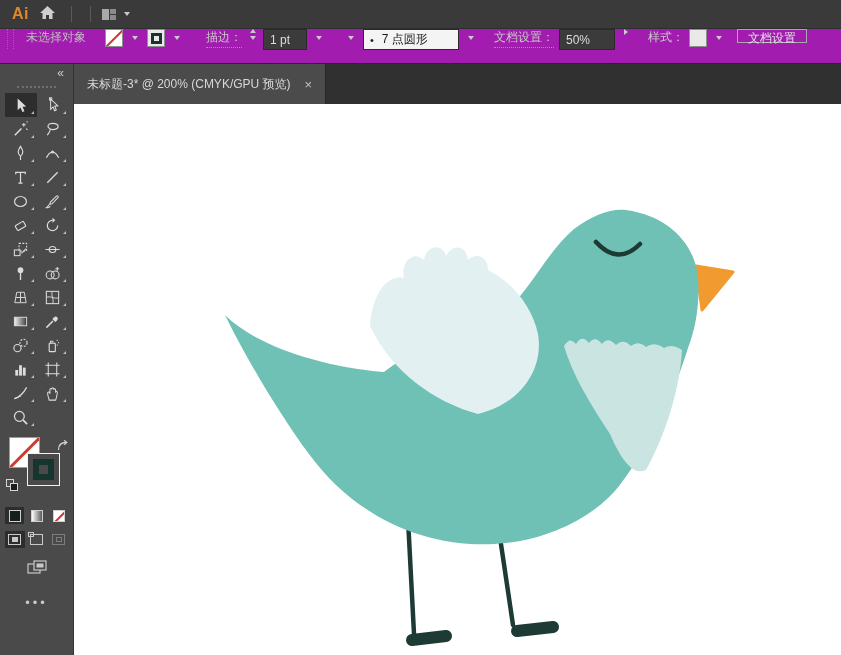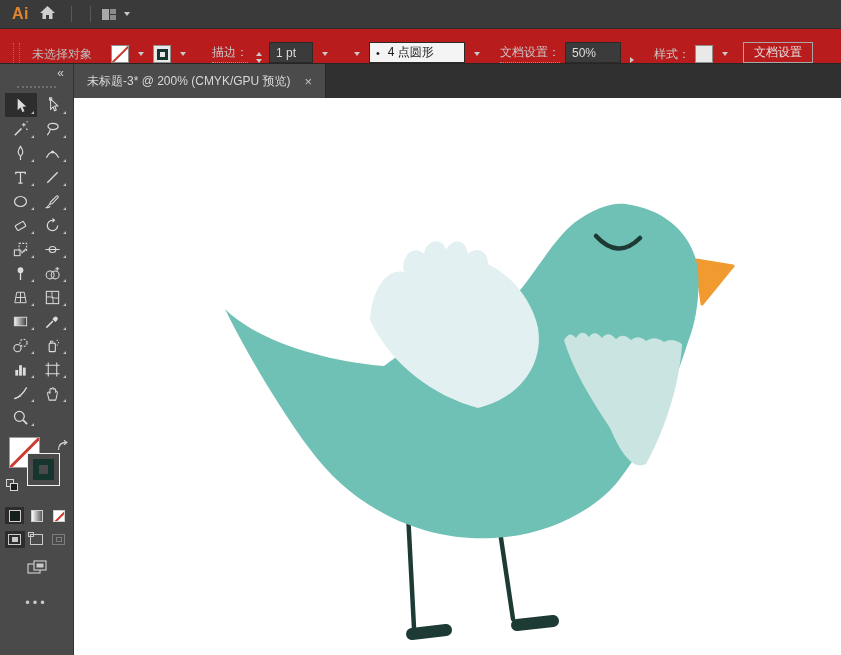--- a/index.html
+++ b/index.html
@@ -17,40 +17,40 @@
   .home-btn { display:flex; align-items:center; margin-right:6px; }
   .mb-divider { width:1px; height:16px; background:#5a5a5a; margin:0 9px; }
   .menu-item { padding:0 11px; line-height:28px; cursor:default; }
   .ws-icon { display:flex; align-items:center; gap:1px; margin:0 4px 0 2px; }
   .ws-icon .a { width:7px; height:11px; background:#a9a9a9; }
   .ws-icon .col { display:flex; flex-direction:column; gap:1px; }
   .ws-icon .b { width:6px; height:5px; background:#8b8b8b; }
   .chev { display:inline-flex; align-items:center; justify-content:center; width:14px; height:18px; }
   .chev::after { content:""; border-left:3.5px solid transparent; border-right:3.5px solid transparent; border-top:4.5px solid #c9c9c9; }
   
-  .controlbar { height:36px; background:#b91c1c; border-top:1px solid #2d2d2d; border-bottom:1px solid #262626;
-    display:flex; align-items:flex-end; font-size:12px; color:#c9c9c9; gap:5px; padding:0 13px; }
+  .controlbar { height:36px; background:#a21caf; border-top:1px solid #2d2d2d; border-bottom:1px solid #262626;
+    display:flex; align-items:flex-start; font-size:12px; color:#c9c9c9; gap:5px; padding:0 7px; }
   .grip { width:7px; height:20px; border-left:1px dotted #7b7b7b; border-right:1px dotted #7b7b7b; margin-right:5px; }
   .status-text { margin:0 14px 0 2px; color:#bdbdbd; }
   .swatch-mini { width:18px; height:18px; background:#ffffff; border:1px solid #8f8f8f; position:relative; overflow:hidden; flex:none; }
   .none-slash::after { content:""; position:absolute; left:-4px; top:7px; width:26px; height:2px; background:#cf3a30; transform:rotate(-45deg); }
   .stroke-mini { background:#e9e9e9; display:flex; align-items:center; justify-content:center; }
   .stroke-mini .ring { width:11px; height:11px; border:3px solid var(--swatch-stroke,#16352e); }
   .label-dotted { border-bottom:1px dotted #969696; padding-bottom:1px; white-space:nowrap; }
   .stepper { display:flex; flex-direction:column; justify-content:center; gap:3px; width:11px; }
   .stepper i { display:block; margin:0 auto; }
   .stepper .up { border-left:3.5px solid transparent; border-right:3.5px solid transparent; border-bottom:4px solid #c9c9c9; }
   .stepper .dn { border-left:3.5px solid transparent; border-right:3.5px solid transparent; border-top:4px solid #c9c9c9; }
   .value-box { background:#3b3b3b; border:1px solid #2a2a2a; color:#dddddd; height:21px; display:flex; align-items:center; padding:0 6px; white-space:nowrap; }
   .white-box { background:#f4f4f4; border:1px solid #2a2a2a; color:#1a1a1a; height:21px; display:flex; align-items:center; padding:0 6px; white-space:nowrap; }
   .line-sample { width:60px; height:2px; background:#111; margin-right:8px; }
   .bullet-dot { margin-right:8px; font-size:11px; }
   .arrow-right { display:inline-flex; width:12px; justify-content:center; }
   .arrow-right::after { content:""; border-top:3.5px solid transparent; border-bottom:3.5px solid transparent; border-left:4.5px solid #c9c9c9; }
-  .doc-setup-btn { border:1px solid #a8a8a8; background:transparent; color:#e2e2e2; font-size:12px; height:21px; padding:0 10px;
+  .doc-setup-btn { border:1px solid #a8a8a8; background:transparent; color:#e2e2e2; font-size:12px; height:14px; padding:0 10px;
     font-family:Liberation Sans, sans-serif; white-space:nowrap; margin-left:6px; }
   .style-swatch { background:#e9e9e9; }
   
   .main-row { display:flex; height:591px; }
   
   .toolbar { width:74px; background:#4a4a4a; border-right:1px solid #333; display:flex; flex-direction:column; flex:none; }
   .tb-collapse { text-align:right; padding:3px 9px 0 0; color:#cccccc; font-size:12px; line-height:12px; }
   .tb-grip { height:0; margin:7px 17px 5px 17px; border-top:2px dotted #6f6f6f; }
   .tools { display:grid; grid-template-columns:32px 32px; justify-content:center; }
   .tool { width:32px; height:24px; display:flex; align-items:center; justify-content:center; position:relative; }
@@ -86,21 +86,21 @@
   .dm.active { background:#2d2d2d; }
   .dm .r { width:13px; height:11px; border:1px solid #c9c9c9; position:relative; }
   .dm .r i { position:absolute; width:6px; height:5px; border:1px solid #c9c9c9; }
   .dm.m1 .r i { left:3px; top:2px; background:#c9c9c9; }
   .dm.m2 .r i { left:-3px; top:-3px; }
   .dm.m3 .r { border-color:#7d7d7d; } .dm.m3 .r i { left:3px; top:2px; border-color:#7d7d7d; }
   .screen-mode { display:flex; justify-content:center; margin-top:12px; }
   .more-dots { text-align:center; color:#c9c9c9; font-size:13px; letter-spacing:3px; margin-top:16px; }
   
   .doc-area { flex:1; display:flex; flex-direction:column; min-width:0; }
-  .tabbar { height:34px; background:#303030; display:flex; align-items:stretch; flex:none; }
+  .tabbar { height:40px; background:#303030; display:flex; align-items:stretch; flex:none; }
   .tab { display:flex; align-items:center; gap:14px; padding:0 13px; background:#4b4b4b; color:#d8d8d8; font-size:12px;
     border-right:1px solid #272727; white-space:nowrap; }
   .tab-close { color:#c2c2c2; font-size:13px; line-height:1; }
   .canvas { flex:1; background:#ffffff; position:relative; overflow:hidden; }
   .canvas svg { position:absolute; left:0; top:0; }
 </style>
 </head>
 <body>
 
 <div class="menubar">
@@ -143,21 +143,21 @@
       <i class="dn"></i>
     </span>
   <span class="value-box" style="width:44px">1 pt</span>
   <span class="chev"></span>
 
   <span style="width:8px"></span>
   <span class="chev"></span>
 
   <span class="white-box" style="width:96px">
     <span class="bullet-dot">•</span>
-    <span>4 点圆形</span>
+    <span>7 点圆形</span>
   </span>
   <span class="chev"></span>
 
   <span style="width:6px"></span>
   <span class="label-dotted">文档设置：</span>
   <span class="value-box" style="width:56px">50%</span>
   <span class="arrow-right"></span>
 
   <span style="width:6px"></span>
   <span>样式：</span>

